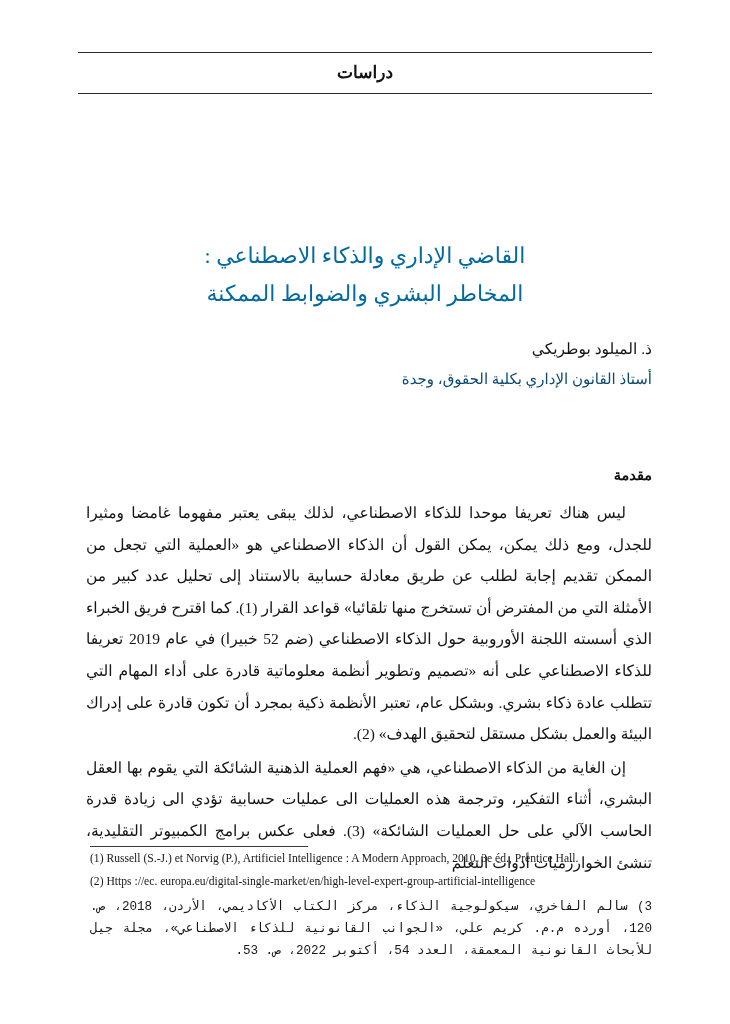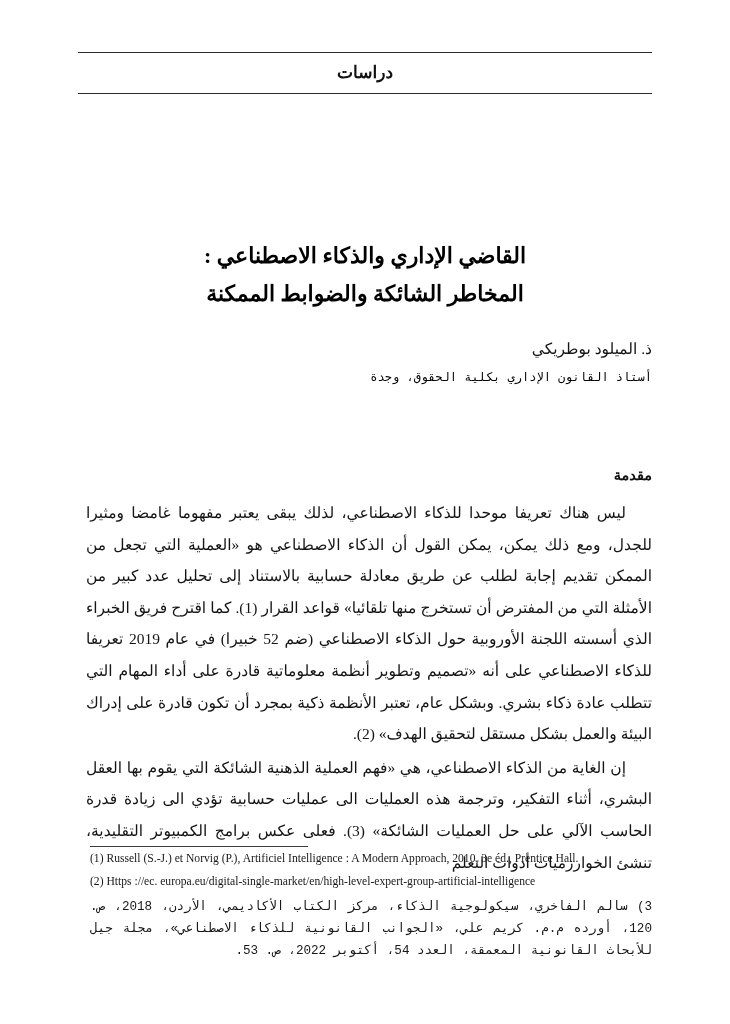--- a/index.html
+++ b/index.html
@@ -44,45 +44,44 @@
     color: #111;
   }
 
   
   .doc-title {
     position: absolute;
     top: 222px;
     left: 78px;
     right: 78px;
     text-align: center;
-    font-weight: bold;
+    font-weight: normal;
     font-size: 22px;
     line-height: 1.75;
-    color: #000000;
+    color: #0369a1;
   }
   .doc-title .line { display: block; }
 
   
   .author-block {
     position: absolute;
     top: 340px;
     left: 78px;
     right: 78px;
     text-align: right;
   }
   .author-name {
     font-size: 15.5px;
     font-weight: normal;
     color: #141414;
     margin-bottom: 12px;
   }
   .author-affil {
-    font-size: 12px;
-    color: #000000;
-    font-family: Liberation Mono, monospace;
+    font-size: 15px;
+    color: #0c4a6e;
   }
 
   
   .section-heading {
     position: absolute;
     top: 455px;
     left: 78px;
     right: 78px;
     text-align: right;
     font-weight: bold;
@@ -149,21 +148,21 @@
 <div class="page">
 
   <div class="header-block">
     <hr class="rule top">
     <div class="header-title">دراسات</div>
     <hr class="rule bottom">
   </div>
 
   <h1 class="doc-title">
     <span class="line">القاضي الإداري والذكاء الاصطناعي :</span>
-    <span class="line">المخاطر الشائكة والضوابط الممكنة</span>
+    <span class="line">المخاطر البشري والضوابط الممكنة</span>
   </h1>
 
   <div class="author-block">
     <div class="author-name">ذ. الميلود بوطريكي</div>
     <div class="author-affil">أستاذ القانون الإداري بكلية الحقوق، وجدة</div>
   </div>
 
   <h2 class="section-heading">مقدمة</h2>
 
   <div class="body-text">

